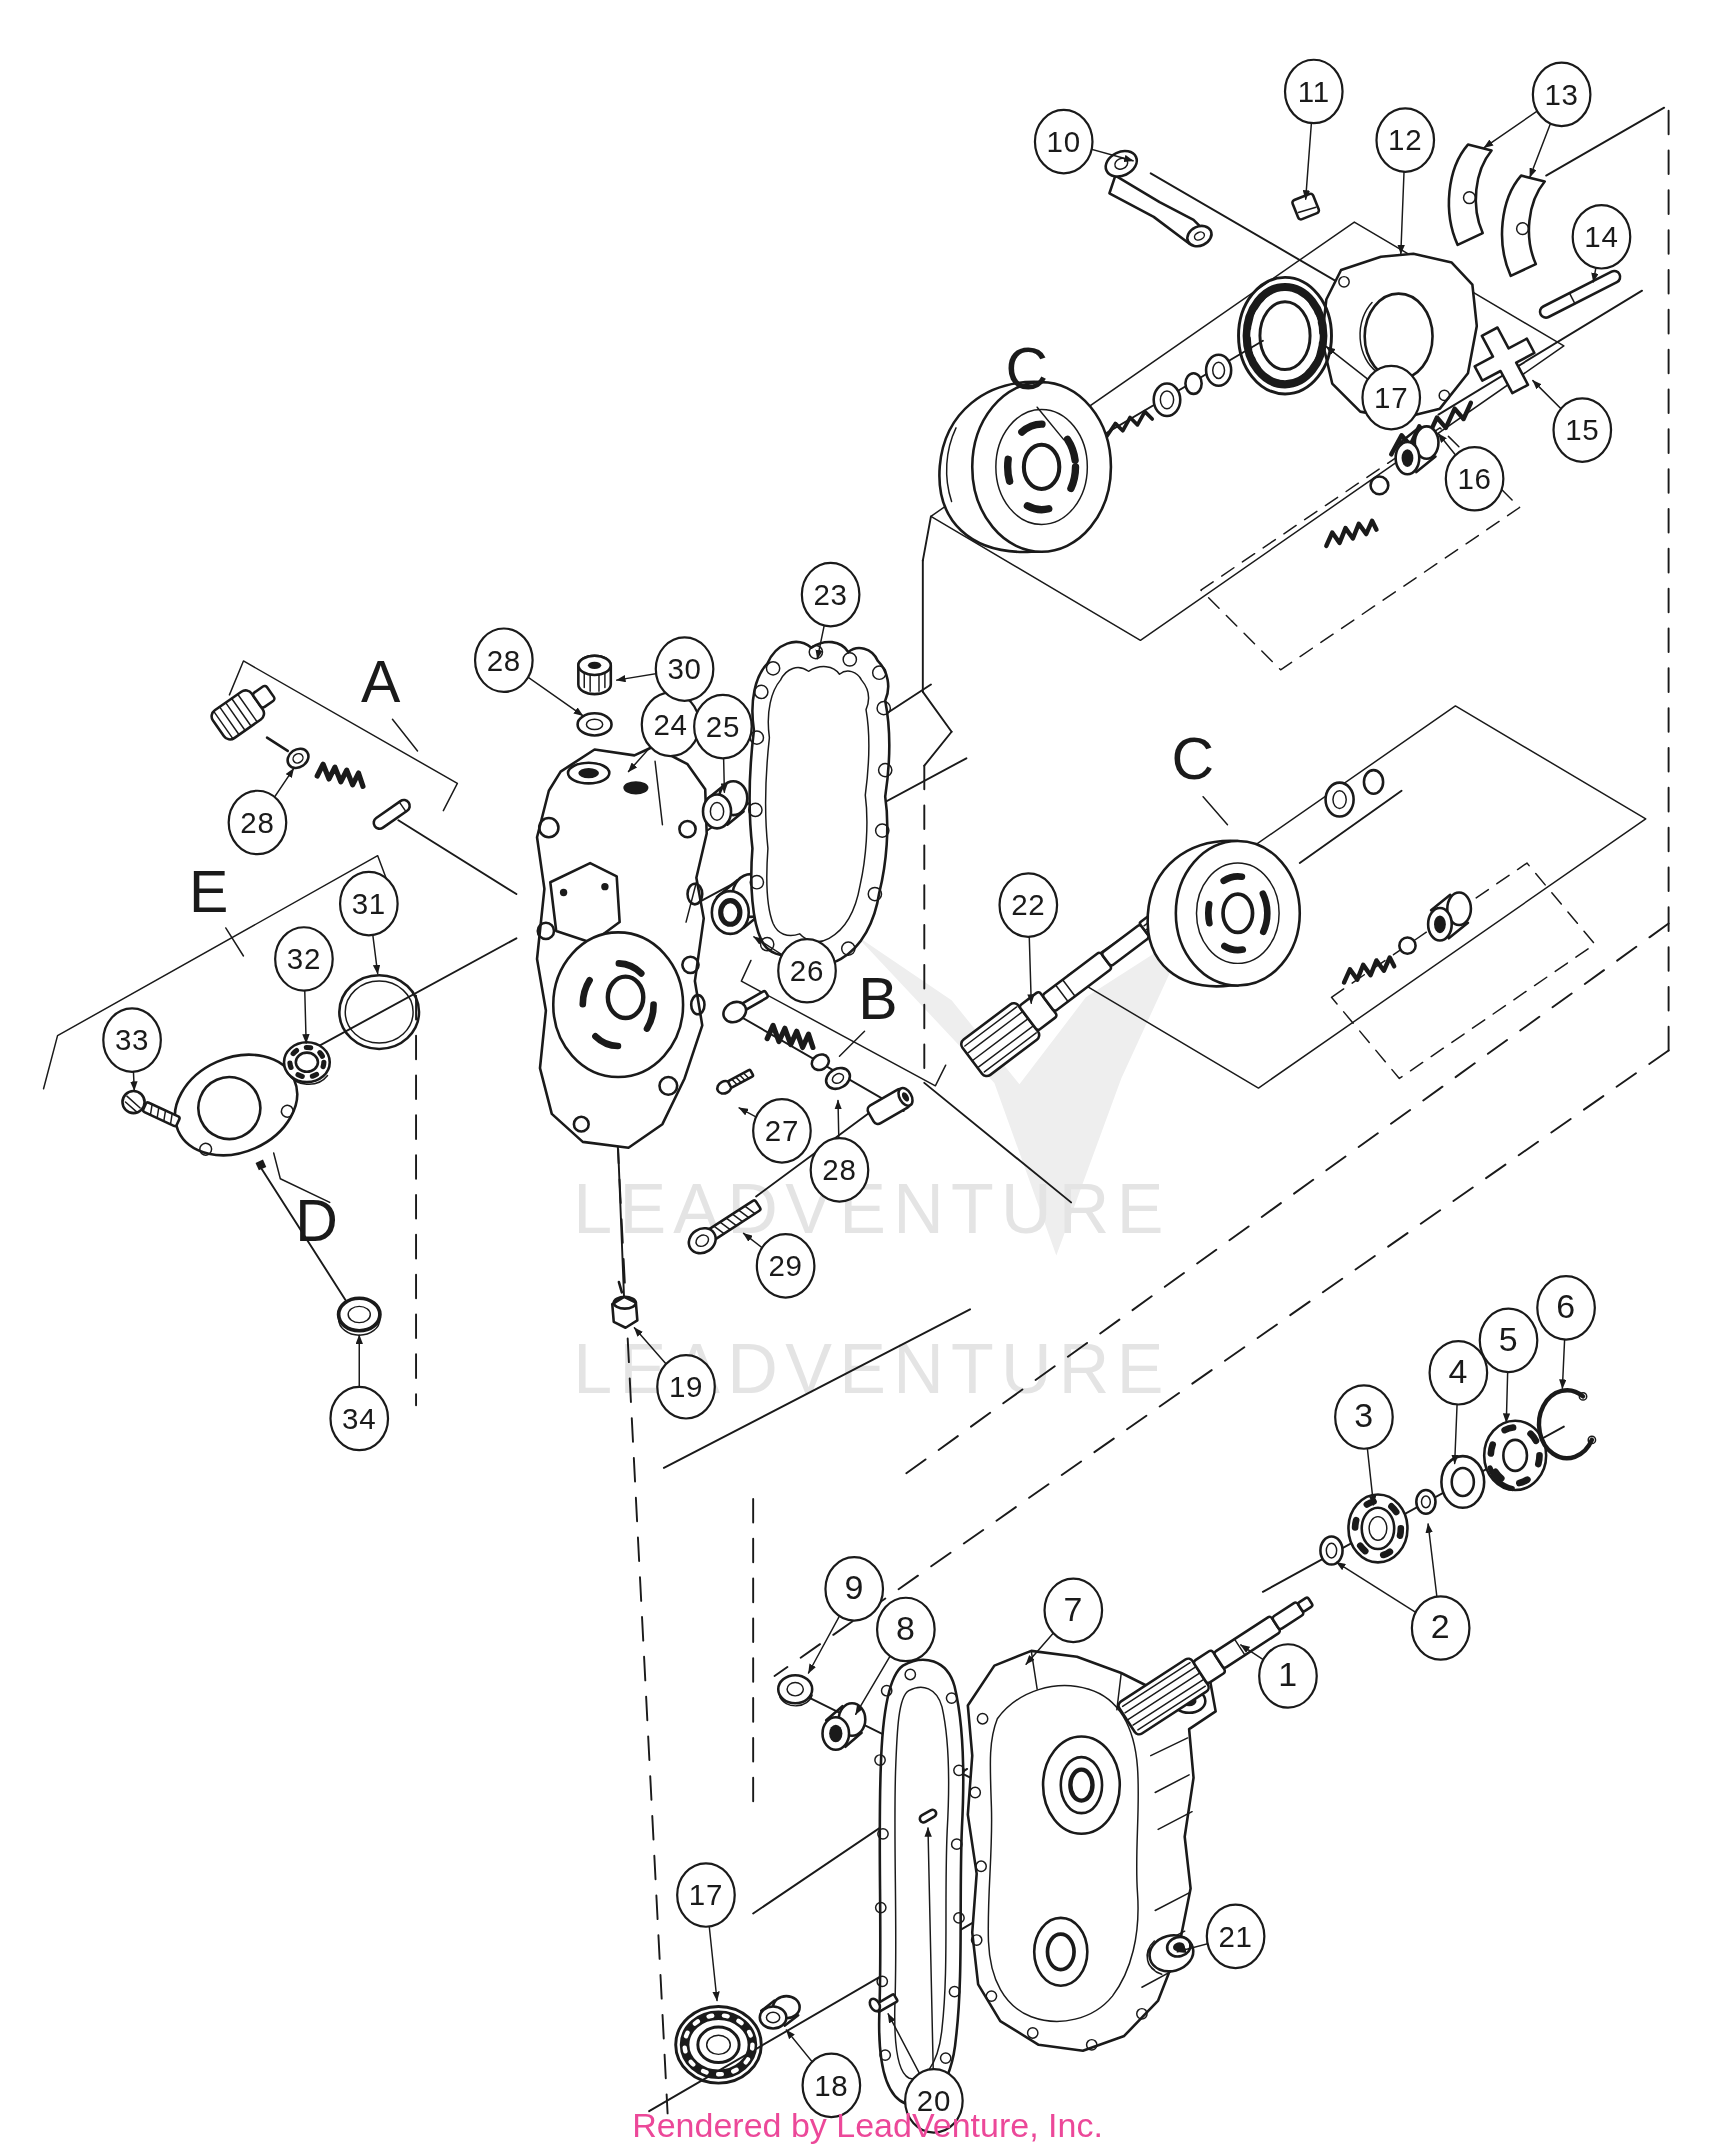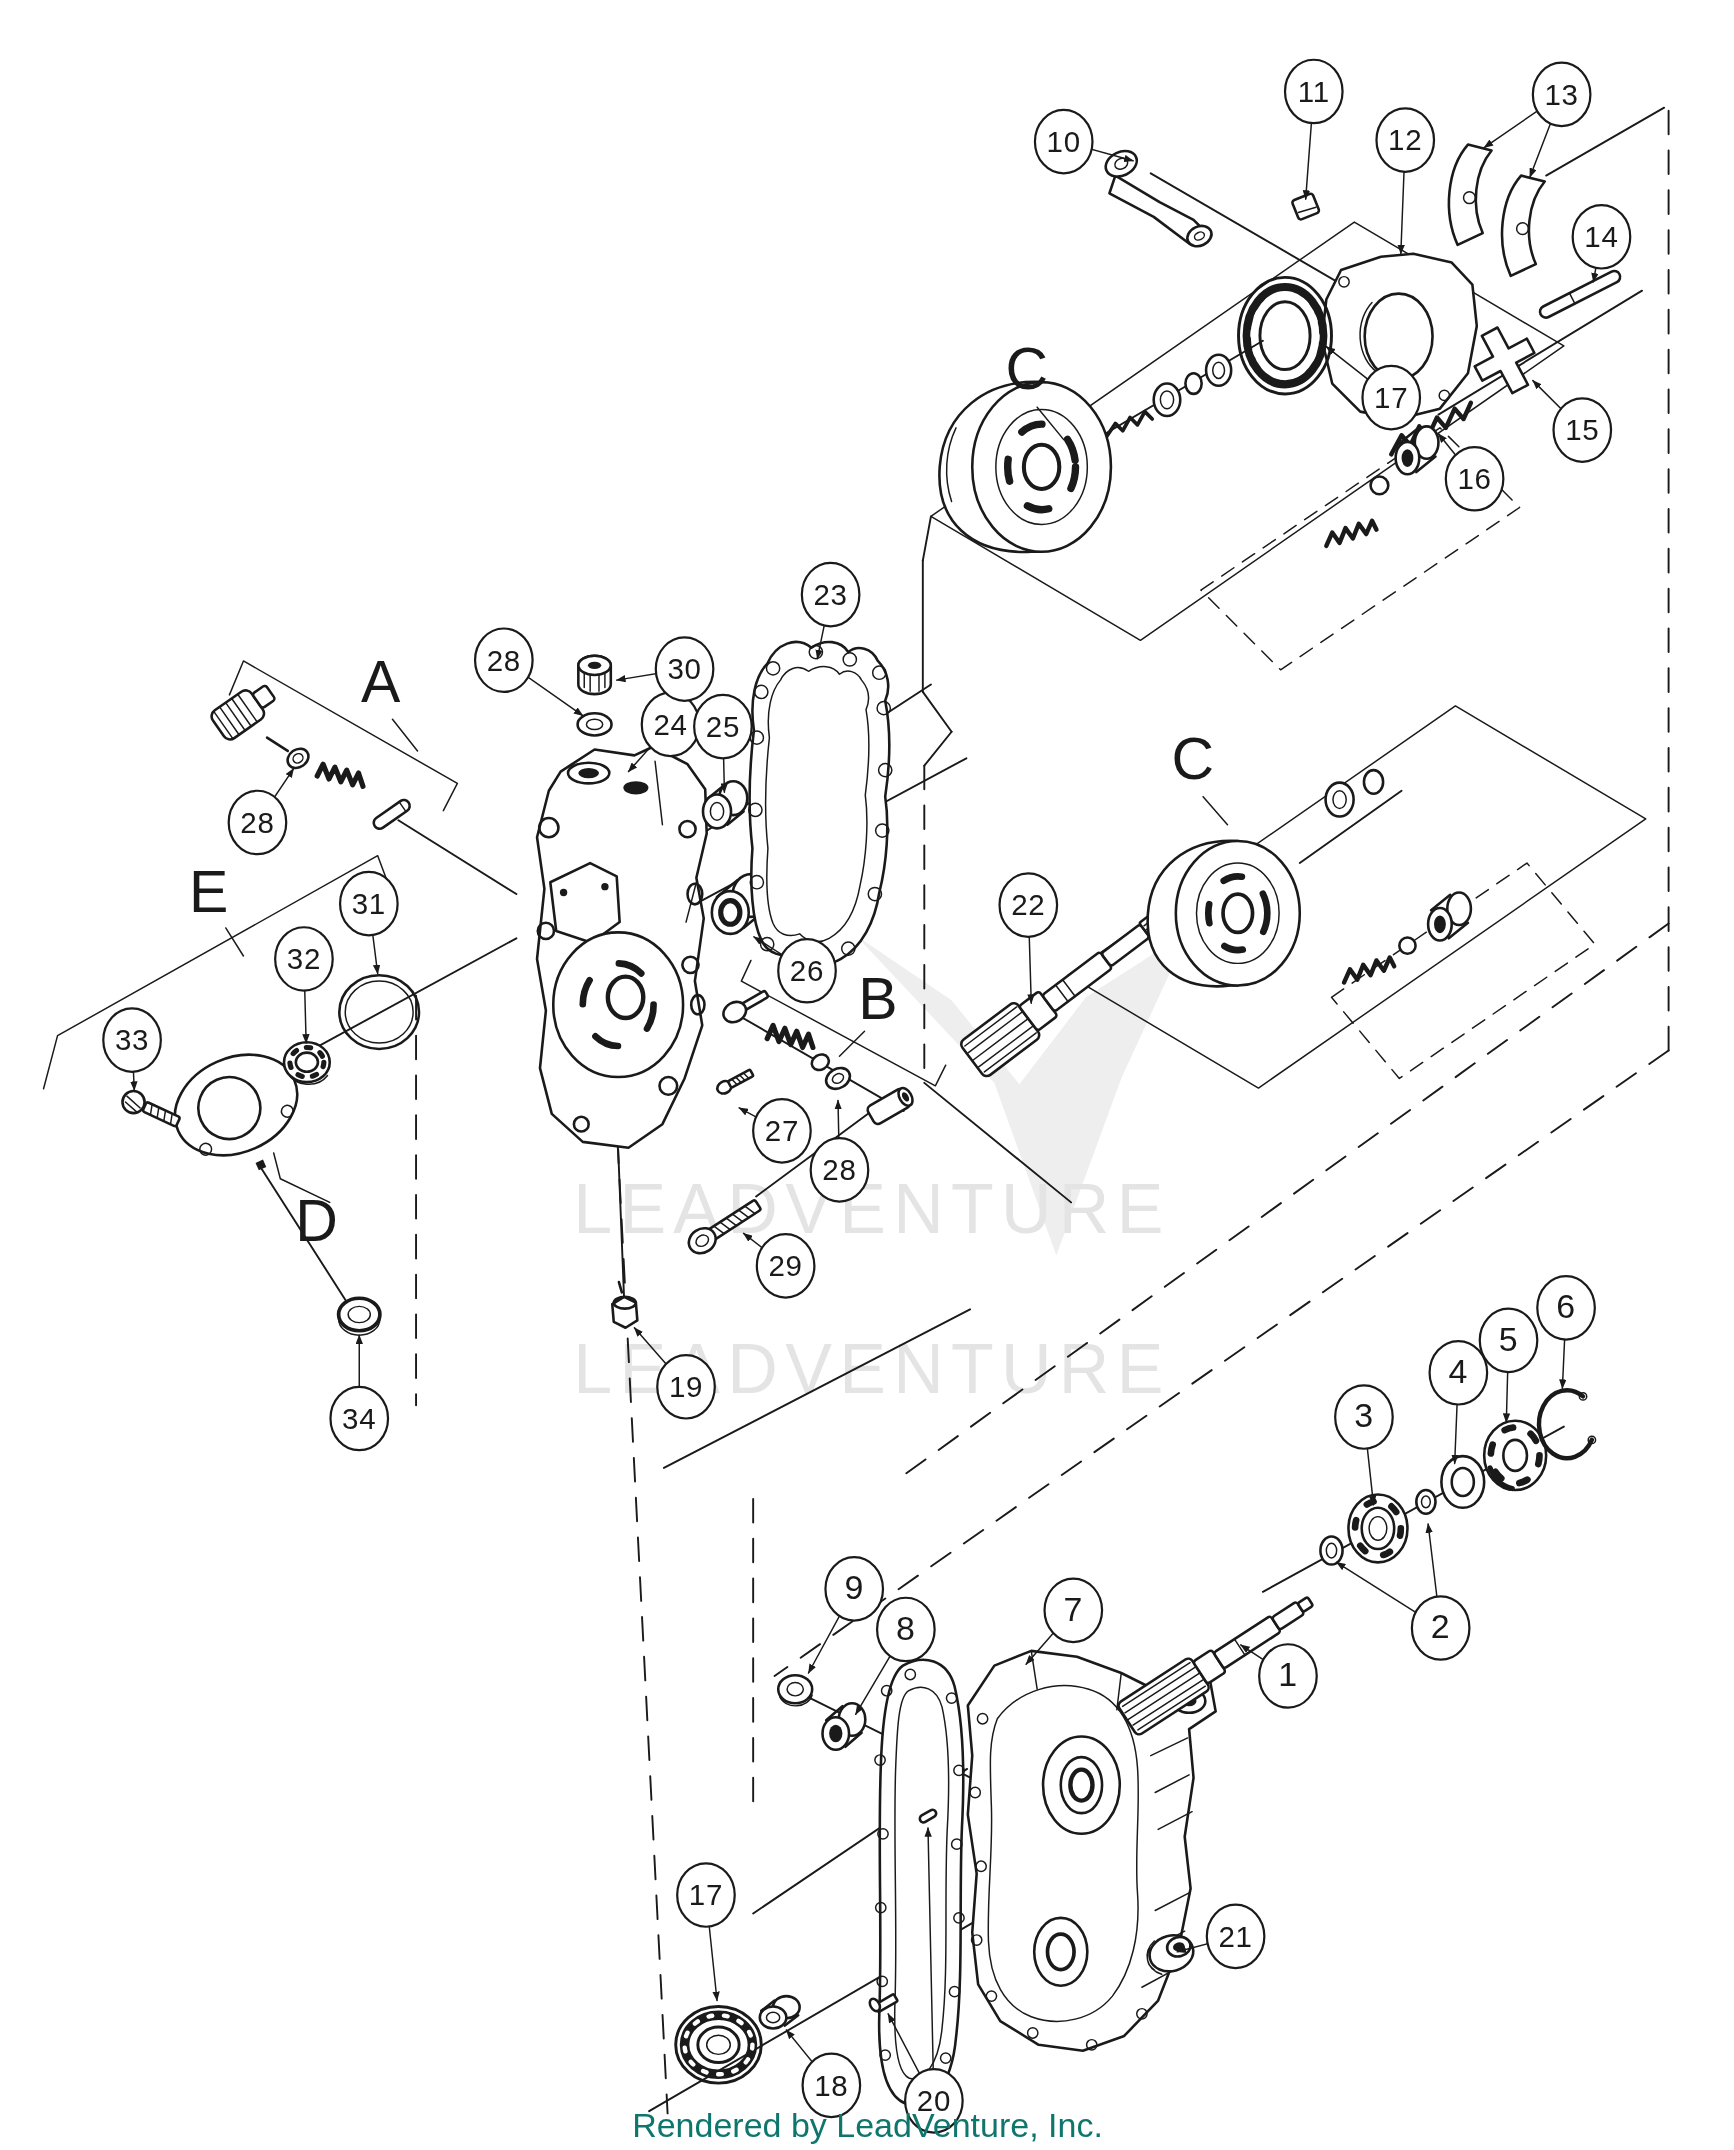--- a/index.html
+++ b/index.html
@@ -7,21 +7,21 @@
   #stage{position:absolute;left:0;top:0;}
   svg text{user-select:none;}
   .p   {fill:#ffffff;stroke:#1a1a1a;stroke-width:3.5;stroke-linejoin:round;stroke-linecap:round;}
   .pl  {fill:none;stroke:#1a1a1a;stroke-width:3.5;stroke-linejoin:round;stroke-linecap:round;}
   .thin{fill:none;stroke:#1a1a1a;stroke-width:2;stroke-linejoin:round;stroke-linecap:round;}
   .dark{fill:#1a1a1a;stroke:none;}
   .cN  {font-size:40px;fill:#1a1a1a;text-anchor:middle;letter-spacing:1px;}
   .cL  {font-size:80px;fill:#1a1a1a;text-anchor:middle;}
   .wm  {font-size:96px;letter-spacing:10px;}
   #footer{position:absolute;left:0;width:100%;top:2106px;text-align:center;
-          font-size:34px;color:#0f766e;font-family:"Liberation Sans",sans-serif;}
+          font-size:34px;color:#ec4899;font-family:"Liberation Sans",sans-serif;}
 </style>
 </head>
 <body>
 
 <div id="stage">
 <svg id="svg" width="1735" height="2151" viewBox="0 0 2352 2916" xmlns="http://www.w3.org/2000/svg">
   <defs>
     <marker id="arr" markerWidth="14" markerHeight="10" refX="12" refY="5" orient="auto" markerUnits="userSpaceOnUse">
       <path d="M0,0 L13,5 L0,10 Z" fill="#1a1a1a"></path>
     </marker>

